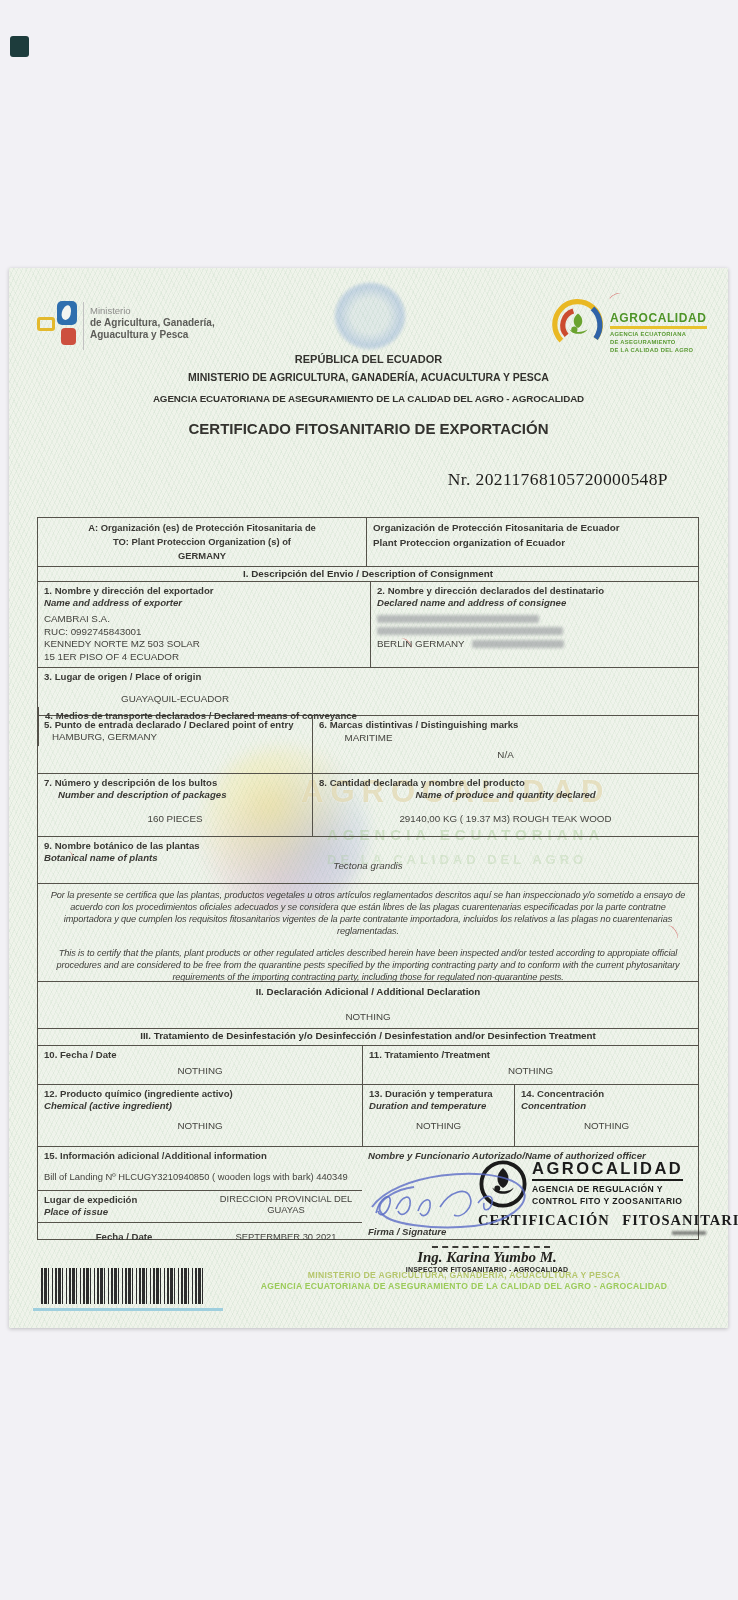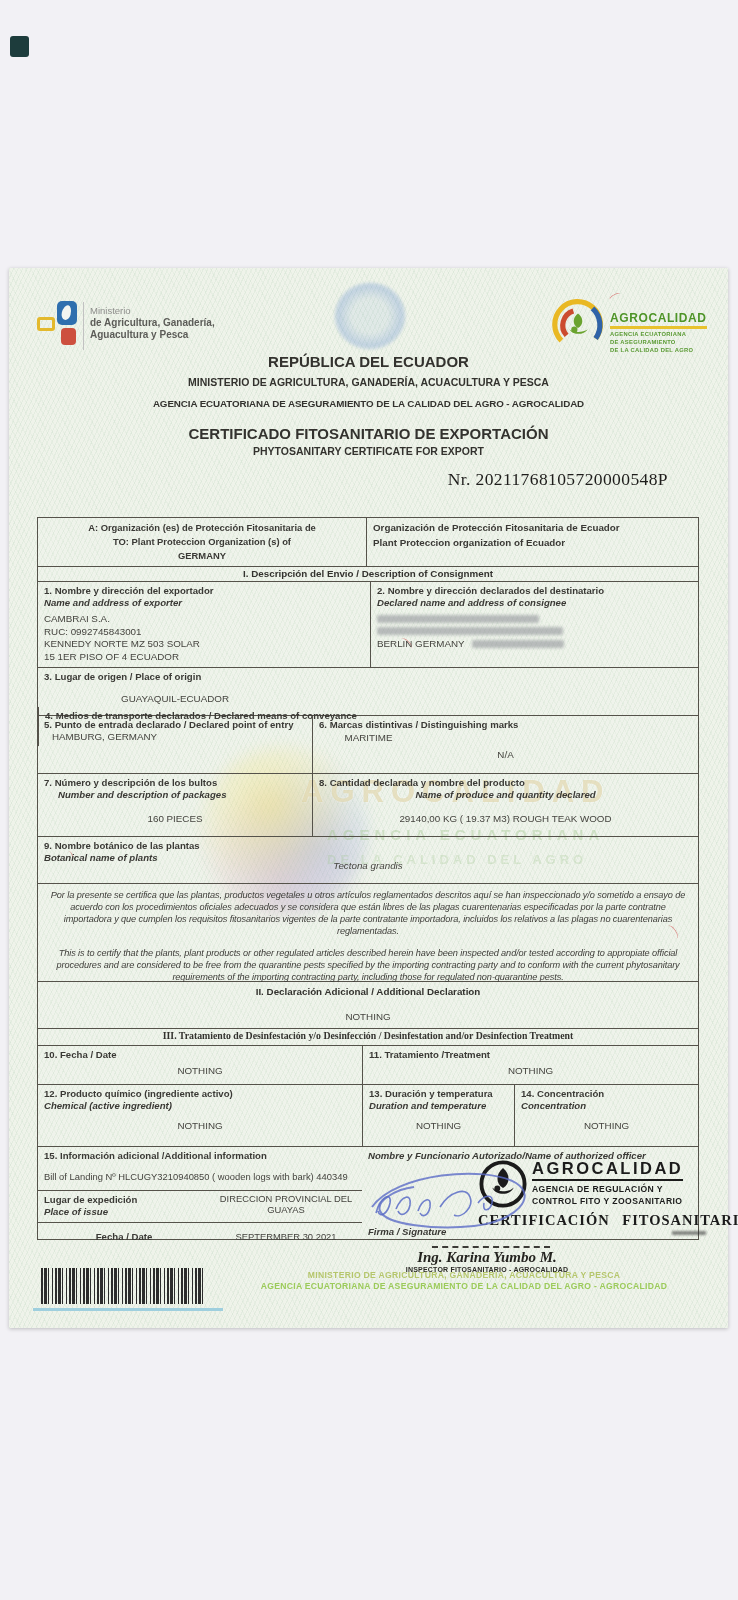--- a/index.html
+++ b/index.html
@@ -41,21 +41,21 @@
   .ml-text { position:absolute; left:53px; top:4px; line-height:1.22; }
   .ml-l1 { font-size:9.5px; color:#8e8e8c; }
   .ml-l2, .ml-l3 { font-size:10px; font-weight:bold; color:#5c5c58; }
 
   .agro-logo { position:absolute; left:542px; top:30px; width:176px; height:60px; display:flex; }
   .agro-text { margin-left:5px; padding-top:10px; }
   .agro-title { font-size:12px; font-weight:bold; color:#4e9427; letter-spacing:0.6px; border-bottom:3px solid #e8c22e; display:inline-block; padding-bottom:1px; }
   .agro-sub { font-size:5.8px; font-weight:bold; color:#5a9a33; letter-spacing:0.3px; line-height:1.35; margin-top:2px; }
 
   .titles { position:absolute; left:0; top:85px; width:719px; text-align:center; color:#33322e; }
-  .t-line1 { font-size:15px; font-weight:bold; }
+  .t-line1 { font-size:11px; font-weight:bold; }
   .t-line2 { font-size:10.5px; font-weight:bold; margin-top:6px; }
   .t-line3 { font-size:9.8px; font-weight:bold; margin-top:10px; letter-spacing:-0.1px; }
   .t-line4 { font-size:15px; font-weight:bold; margin-top:16px; }
   .t-line5 { font-size:10.5px; font-weight:bold; margin-top:3px; }
 
   .nr { position:absolute; top:201px; right:60px; font-family:"Liberation Serif","DejaVu Serif",serif; font-size:17.5px; color:#1e1d1b; letter-spacing:0.4px; }
 
   
   .cert-table { position:absolute; left:28px; top:249px; width:662px; border:1.2px solid #55524a; background:rgba(255,255,255,0.06); }
   .trow { display:flex; border-top:1px solid #55524a; }
@@ -64,21 +64,21 @@
   .tcell + .tcell { border-left:1px solid #55524a; }
   .lbl { font-size:9.6px; font-weight:bold; color:#3a3935; line-height:1.25; }
   .lbl-i { font-style:italic; }
   .val { font-size:9.8px; color:#45443f; }
   .ctr { text-align:center; }
   .band { font-size:9.8px; font-weight:bold; text-align:center; color:#33322e; padding:1px 0; }
 
   .r1 { height:48px; } .rbandI { height:15px; } .r3 { height:86px; }
   .r4 { height:48px;flex-direction:column; } .r5 { height:58px; } .r6 { height:63px; }
   .r9 { height:47px; } .rcert { height:98px; } .rsec2 { height:47px; }
-  .rbandIII { height:17px;font-family:Liberation Serif, serif; } .r1011 { height:39px; } .r121314 { height:62px; } .r15 { height:93px; padding:0; }
+  .rbandIII { height:17px; } .r1011 { height:39px; } .r121314 { height:62px; } .r15 { height:93px; padding:0; }
 
   .w332 { width:332px; } .w274 { width:274px; } .w324 { width:324px; } .w152 { width:152px; } .flex1 { flex:1; }
 
   .org-left div { font-size:9.8px; font-weight:bold; line-height:1.5; color:#3a3935; }
   .org-right { text-align:center; font-size:9.4px; font-weight:bold; color:#3a3935; line-height:1.5; }
 
   .addr { font-size:9.8px; color:#45443f; line-height:1.3; margin-top:4px; }
   .redact { background:rgba(138,141,148,0.55); border-radius:2px; filter:blur(1.6px); height:8px; }
   .redact.inline { display:inline-block; vertical-align:middle; filter:blur(1.8px); }
 
@@ -165,21 +165,20 @@
           <div>DE LA CALIDAD DEL AGRO</div>
         </div>
       </div>
     </div>
 
     <div class="titles">
       <div class="t-line1">REPÚBLICA DEL ECUADOR</div>
       <div class="t-line2">MINISTERIO DE AGRICULTURA, GANADERÍA, ACUACULTURA Y PESCA</div>
       <div class="t-line3">AGENCIA ECUATORIANA DE ASEGURAMIENTO DE LA CALIDAD DEL AGRO - AGROCALIDAD</div>
       <div class="t-line4">CERTIFICADO FITOSANITARIO DE EXPORTACIÓN</div>
-      <div class="t-line5">PHYTOSANITARY CERTIFICATE FOR EXPORT</div>
     </div>
 
     <div class="nr">Nr. 20211768105720000548P</div>
 
     <div class="cert-table">
 
       <div class="trow r1">
         <div class="tcell flex1 org-right">
           <div>A: Organización (es)  de Protección Fitosanitaria de</div>
           <div>TO: Plant Proteccion Organization (s) of</div>

